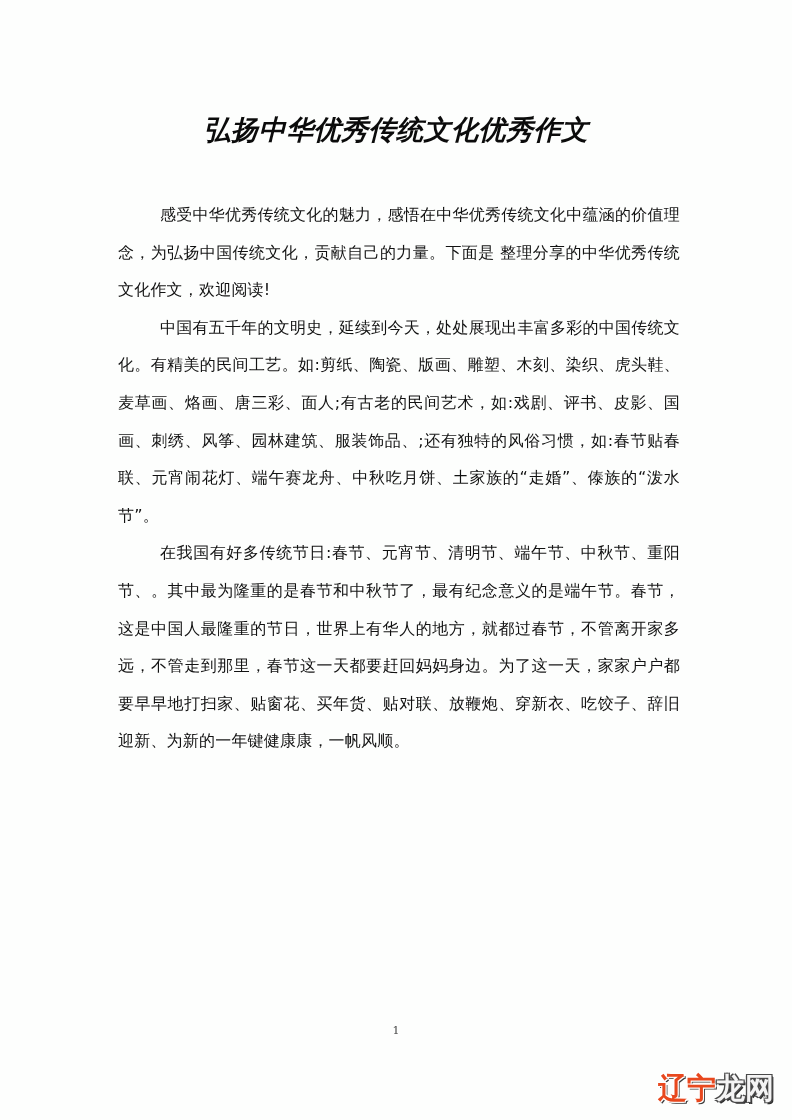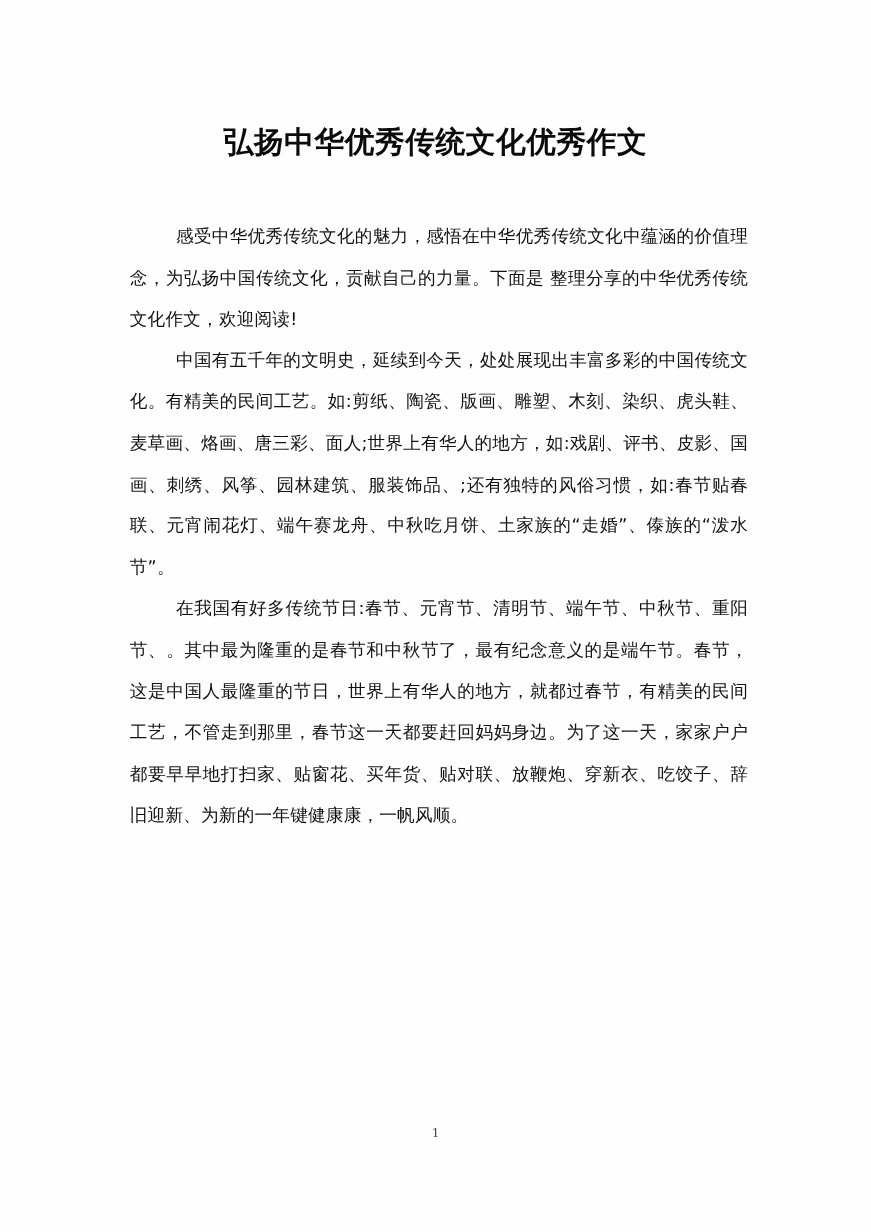--- a/index.html
+++ b/index.html
@@ -30,20 +30,21 @@
     left: 0;
     top: 110px;
     width: 792px;
     text-align: center;
     font-size: 27px;
     font-weight: bold;
     letter-spacing: 0.5px;
     color: #0b0b0b;
     line-height: 40px;
     white-space: nowrap;
+    font-style: italic;
   }
 
   .body-block {
     position: absolute;
     left: 118px;
     top: 196px;
     width: 562px;
   }
 
   .para {
@@ -106,20 +107,23 @@
 </style>
 </head>
 <body>
 
 <div class="page">
 
   <div class="doc-title">弘扬中华优秀传统文化优秀作文</div>
 
   <div class="body-block">
     <p class="para">感受中华优秀传统文化的魅力，感悟在中华优秀传统文化中蕴涵的价值理念，为弘扬中国传统文化，贡献自己的力量。下面是 整理分享的中华优秀传统文化作文，欢迎阅读!</p>
-    <p class="para">中国有五千年的文明史，延续到今天，处处展现出丰富多彩的中国传统文化。有精美的民间工艺。如:剪纸、陶瓷、版画、雕塑、木刻、染织、虎头鞋、麦草画、烙画、唐三彩、面人;世界上有华人的地方，如:戏剧、评书、皮影、国画、刺绣、风筝、园林建筑、服装饰品、;还有独特的风俗习惯，如:春节贴春联、元宵闹花灯、端午赛龙舟、中秋吃月饼、土家族的“走婚”、傣族的“泼水节”。</p>
-    <p class="para">在我国有好多传统节日:春节、元宵节、清明节、端午节、中秋节、重阳节、。其中最为隆重的是春节和中秋节了，最有纪念意义的是端午节。春节，这是中国人最隆重的节日，世界上有华人的地方，就都过春节，有精美的民间工艺，不管走到那里，春节这一天都要赶回妈妈身边。为了这一天，家家户户都要早早地打扫家、贴窗花、买年货、贴对联、放鞭炮、穿新衣、吃饺子、辞旧迎新、为新的一年键健康康，一帆风顺。</p>
+    <p class="para">中国有五千年的文明史，延续到今天，处处展现出丰富多彩的中国传统文化。有精美的民间工艺。如:剪纸、陶瓷、版画、雕塑、木刻、染织、虎头鞋、麦草画、烙画、唐三彩、面人;有古老的民间艺术，如:戏剧、评书、皮影、国画、刺绣、风筝、园林建筑、服装饰品、;还有独特的风俗习惯，如:春节贴春联、元宵闹花灯、端午赛龙舟、中秋吃月饼、土家族的“走婚”、傣族的“泼水节”。</p>
+    <p class="para">在我国有好多传统节日:春节、元宵节、清明节、端午节、中秋节、重阳节、。其中最为隆重的是春节和中秋节了，最有纪念意义的是端午节。春节，这是中国人最隆重的节日，世界上有华人的地方，就都过春节，不管离开家多远，不管走到那里，春节这一天都要赶回妈妈身边。为了这一天，家家户户都要早早地打扫家、贴窗花、买年货、贴对联、放鞭炮、穿新衣、吃饺子、辞旧迎新、为新的一年键健康康，一帆风顺。</p>
   </div>
 
   <div class="page-number">1</div>
 
+  <div class="watermark">
+    <span class="wm-a">辽宁</span><span class="wm-b">龙网</span>
+  </div>
 
 </div>
 
 </body></html>

